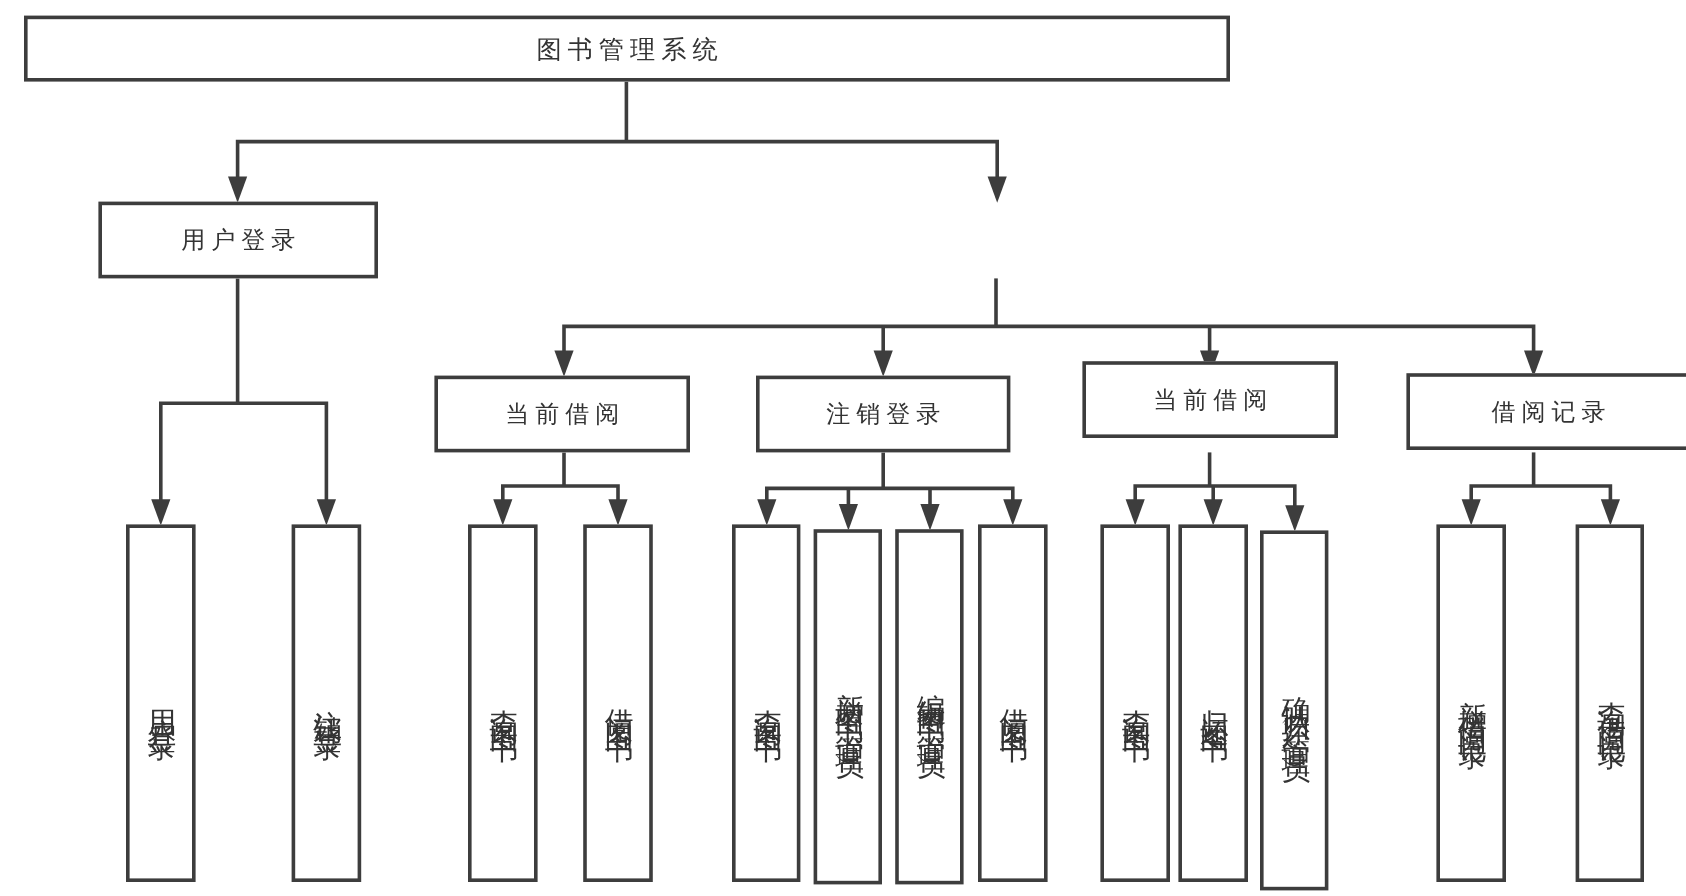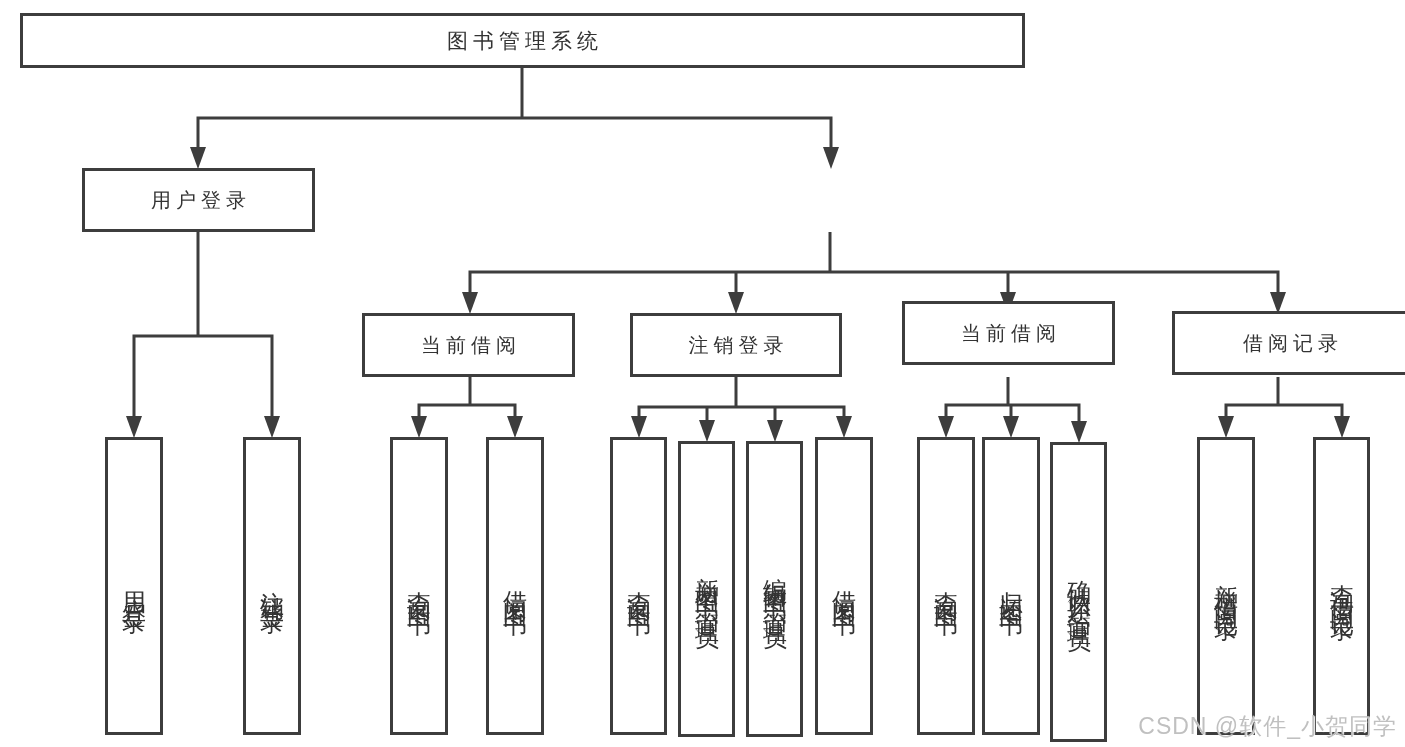--- a/index.html
+++ b/index.html
@@ -159,15 +159,14 @@
   <div class="node vnode l-bb-edit">编辑图书（管理员）</div>
   <div class="node vnode l-bb-borrow">借阅图书</div>
 
   <div class="node vnode l-cb-query">查询图书</div>
   <div class="node vnode l-cb-return">归还图书</div>
   <div class="node vnode l-cb-confirm">确认归还（管理员）</div>
 
   <div class="node vnode l-br-add">新增借阅记录</div>
   <div class="node vnode l-br-query">查询借阅记录</div>
 
-  <div id="watermark">CSDN @软件_小贺同学</div>
 
 </div>
 
 </body></html>

